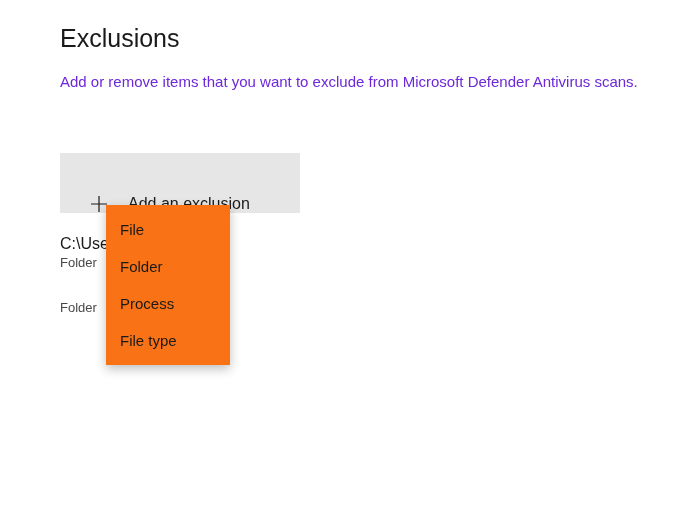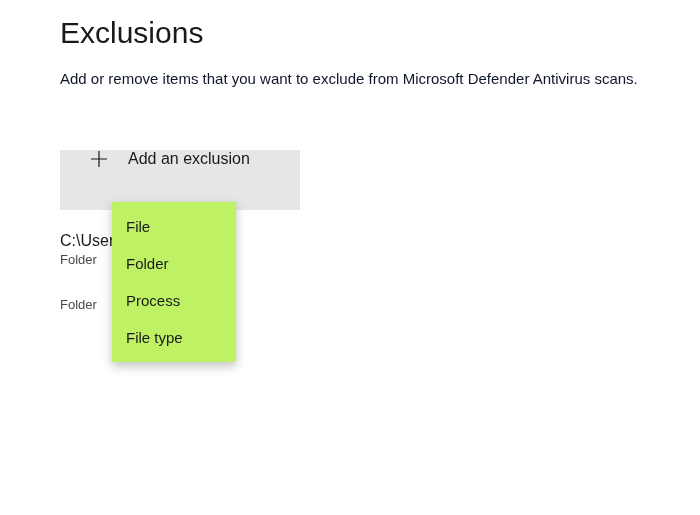--- a/index.html
+++ b/index.html
@@ -1,28 +1,28 @@
 <!DOCTYPE html>
 <html><head>
   <meta charset="utf-8">
   <style>
     * { margin:0; padding:0; box-sizing:border-box; font-family:"Segoe UI","Helvetica Neue",Arial,sans-serif; -webkit-font-smoothing:antialiased; }
     body { width:700px; height:515px; background:#ffffff; color:#1a1a1a; overflow:hidden; }
     .page { padding:0 60px; }
-    h1.title { font-size:30px; font-weight:400; letter-spacing:0; margin-top:16px; margin-bottom:18px; }
-    .desc { font-size:15px; line-height:1.45; color:#0f172a; max-width:580px; margin-bottom:60px; }
-    .add-btn { width:240px; height:60px; background:#e6e6e6; border:none; display:flex; align-items:flex-start; gap:20px; padding-left:30px; font-size:16px; color:#1a1a1a; cursor:pointer; }
+    h1.title { font-size:25px; font-weight:400; letter-spacing:0; margin-top:24px; margin-bottom:18px; }
+    .desc { font-size:15px; line-height:1.45; color:#6d28d9; max-width:580px; margin-bottom:60px; }
+    .add-btn { width:240px; height:60px; background:#e6e6e6; border:none; display:flex; align-items:flex-end; gap:20px; padding-left:30px; font-size:16px; color:#1a1a1a; cursor:pointer; }
     .plus { display:flex; align-items:center; justify-content:center; width:18px; height:18px; }
     .plus svg { display:block; }
     .list { margin-top:22px; position:relative; }
     .item { margin-bottom:30px; }
     .item .path { font-size:16px; color:#1a1a1a; }
     .item .kind { font-size:13px; color:#484848; margin-top:2px; }
     
-    .menu { position:absolute; top:-30px; left:52px; width:124px; background:#bef264; box-shadow:0 4px 10px rgba(0,0,0,0.25); padding:6px 0; }
+    .menu { position:absolute; top:-30px; left:46px; width:124px; background:#f97316; box-shadow:0 4px 10px rgba(0,0,0,0.25); padding:6px 0; }
     .menu-item { font-size:15px; padding:10px 14px; cursor:pointer; color:#1a1a1a; }
   </style>
 </head>
 <body>
 
 <div class="page">
   <h1 class="title">Exclusions</h1>
   <p class="desc">Add or remove items that you want to exclude from Microsoft Defender Antivirus scans.</p>
 
   <button class="add-btn">

